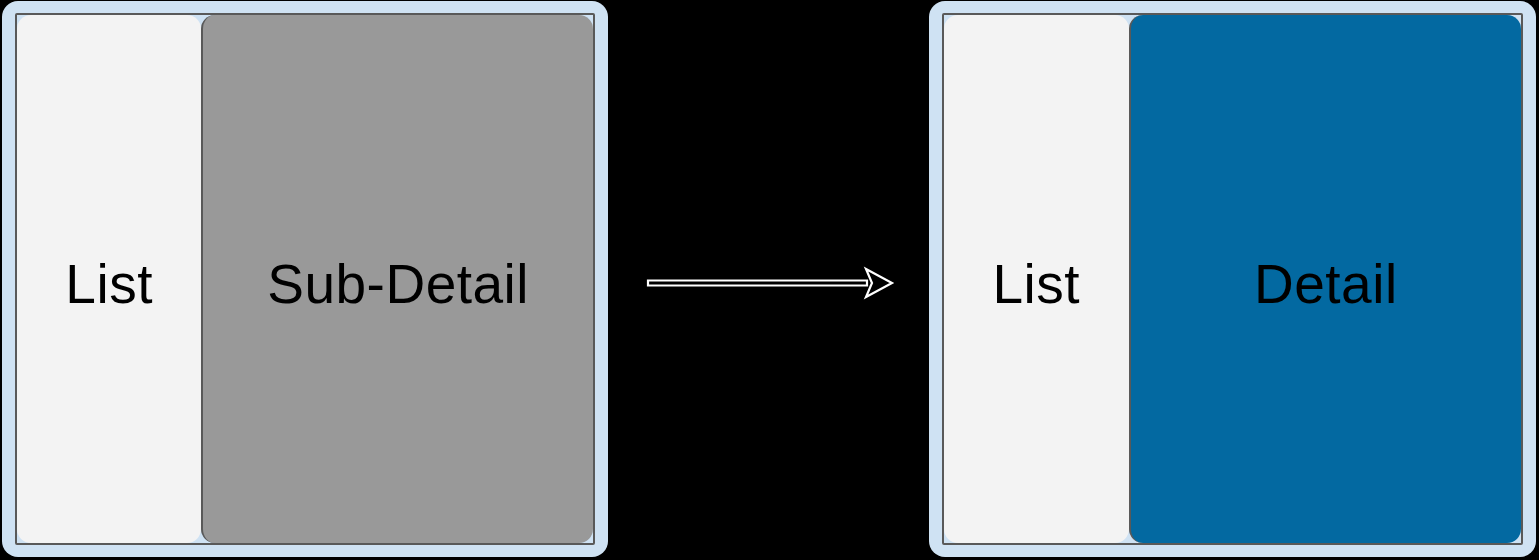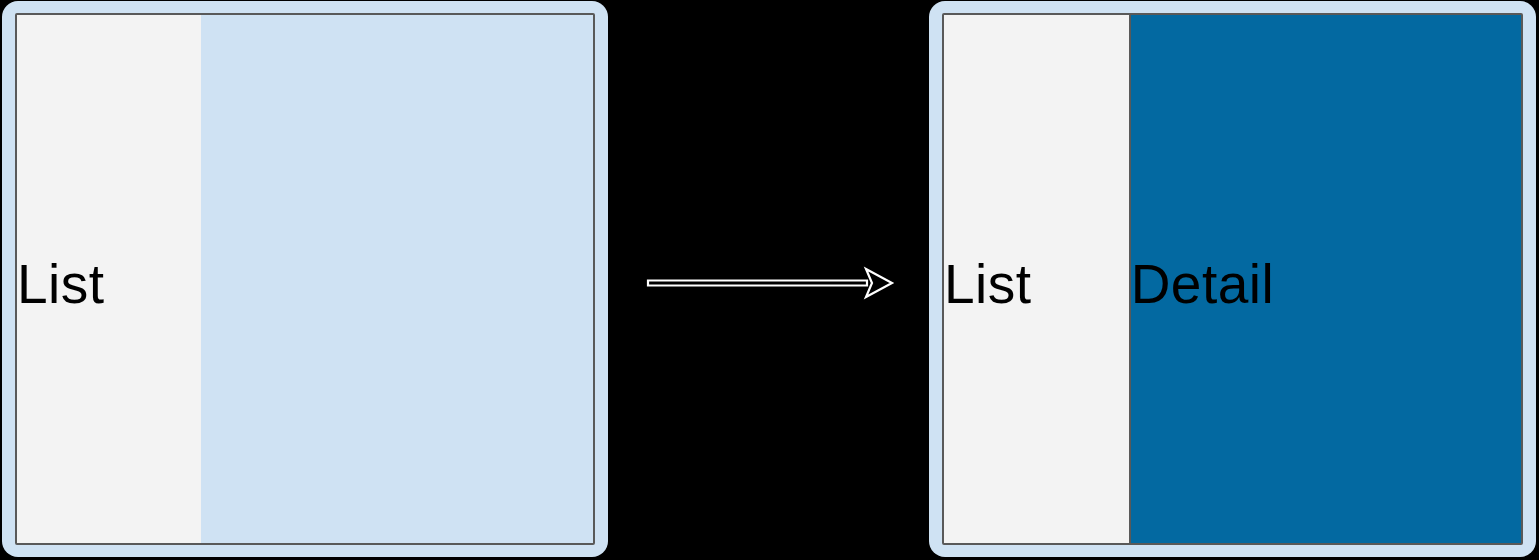--- a/index.html
+++ b/index.html
@@ -31,23 +31,24 @@
     height: 100%;
     box-sizing: border-box;
     border: 2px solid #595959;
     border-radius: 2px;
     display: flex;
     overflow: hidden;
   }
   .pane {
     display: flex;
     align-items: center;
-    justify-content: flex-start;
+    justify-content: center;
     box-sizing: border-box;
     padding-top: 10px;
+    border-radius: 14px;
   }
   .pane-list {
     width: 32%;
     background: #f3f3f3;
   }
   .pane-detail {
     flex: 1;
     border-left: 2px solid #595959;
   }
   .pane-detail.shade-dark  { background: #999999; }
@@ -70,20 +71,23 @@
 </head>
 <body>
 
 <div class="stage">
 
   <div class="device left">
     <div class="screen">
       <div class="pane pane-list">
         <span class="pane-label">List</span>
       </div>
+      <div class="pane pane-detail shade-dark">
+        <span class="pane-label">Sub-Detail</span>
+      </div>
     </div>
   </div>
 
   <svg class="arrow" viewBox="0 0 252 46" xmlns="http://www.w3.org/2000/svg">
     <path d="M3 20.5 L222 20.5 L222 25.5 L3 25.5 Z" fill="#000000" stroke="#ffffff" stroke-width="2.2"></path>
     <path d="M221 9 L247 23 L221 37 L227 23 Z" fill="#000000" stroke="#ffffff" stroke-width="2.2" stroke-linejoin="miter"></path>
   </svg>
 
   <div class="device right">
     <div class="screen">

